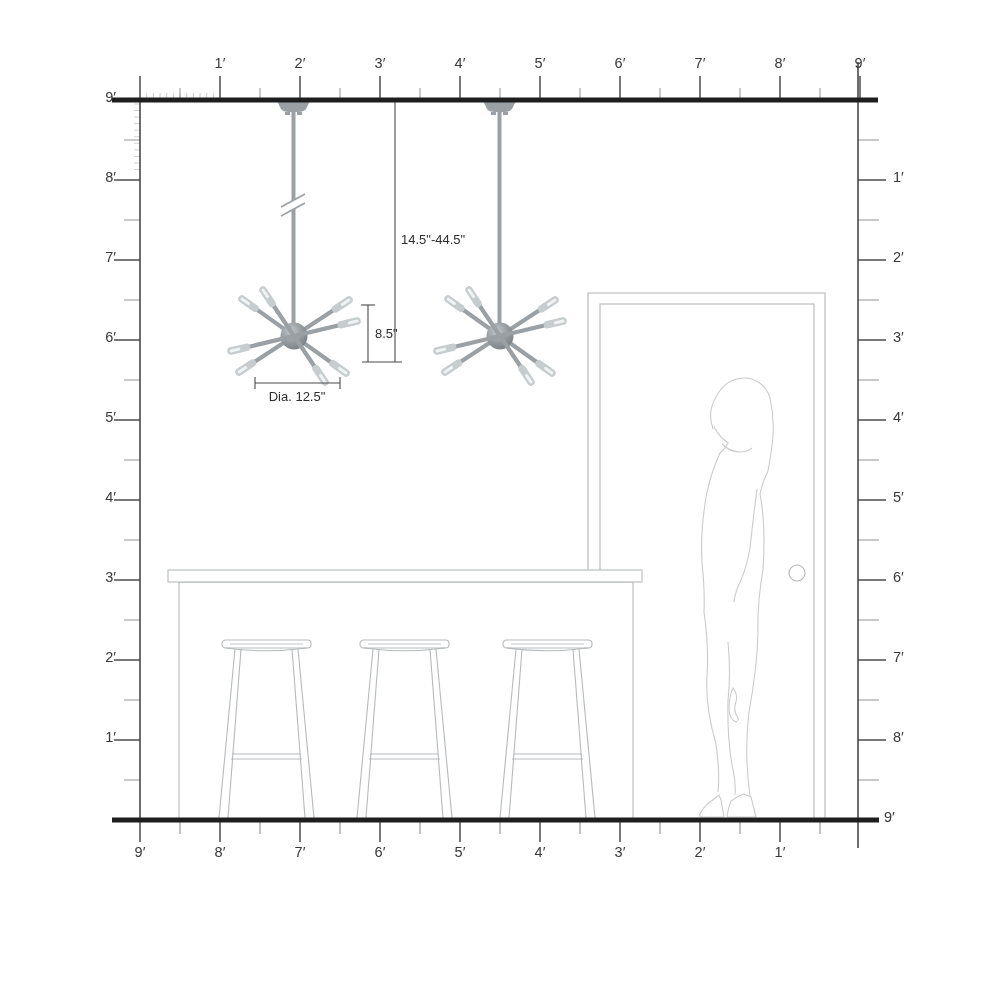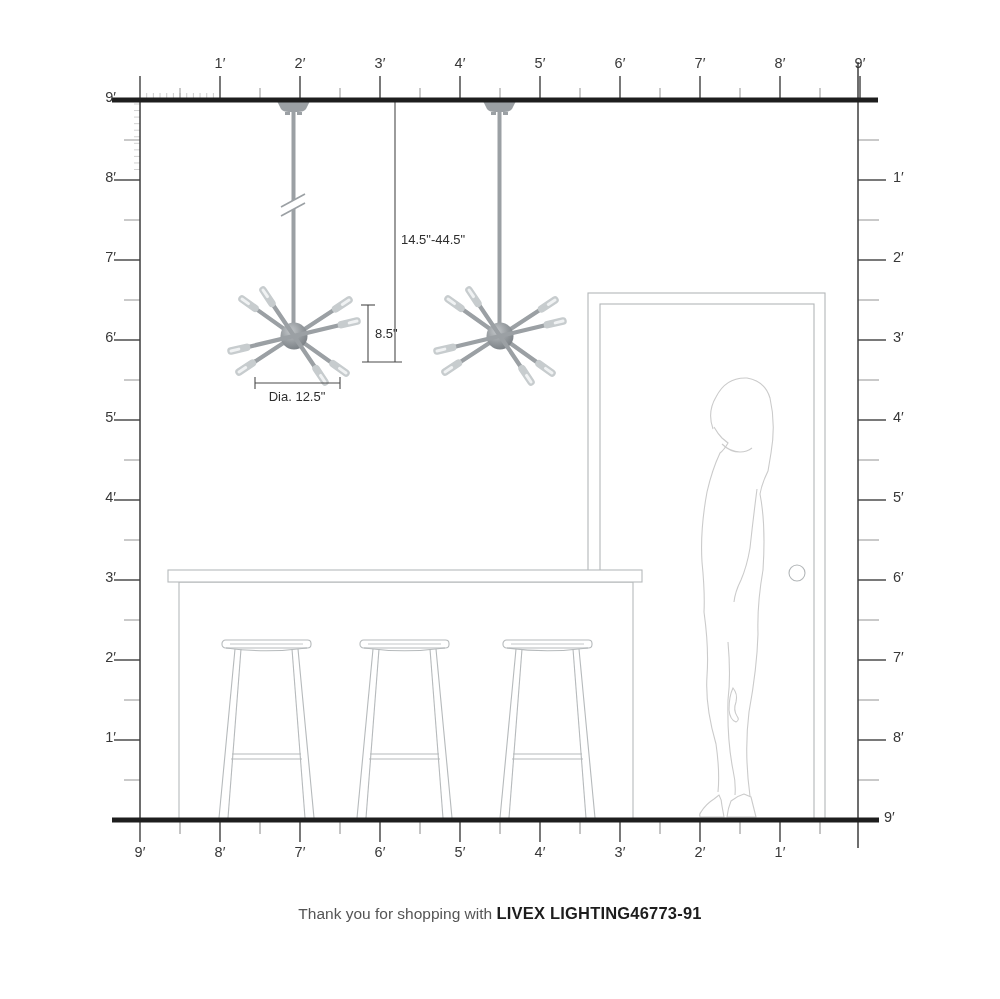--- a/index.html
+++ b/index.html
@@ -280,17 +280,14 @@
 <span class="lbl rb" style="left:460px;top:844px">5′</span>
 <span class="lbl rb" style="left:540px;top:844px">4′</span>
 <span class="lbl rb" style="left:620px;top:844px">3′</span>
 <span class="lbl rb" style="left:700px;top:844px">2′</span>
 <span class="lbl rb" style="left:780px;top:844px">1′</span>
 
 <span class="dim" style="left:401px;top:232px">14.5"-44.5"</span>
 <span class="dim" style="left:375px;top:326px">8.5"</span>
 <span class="dim" style="left:297px;top:389px;transform:translateX(-50%)">Dia. 12.5"</span>
 
-<div id="caption">
-  <span>Thank you for shopping with </span><b>LIVEX LIGHTING46773-91</b>
+
 </div>
 
-</div>
-
 </body></html>

